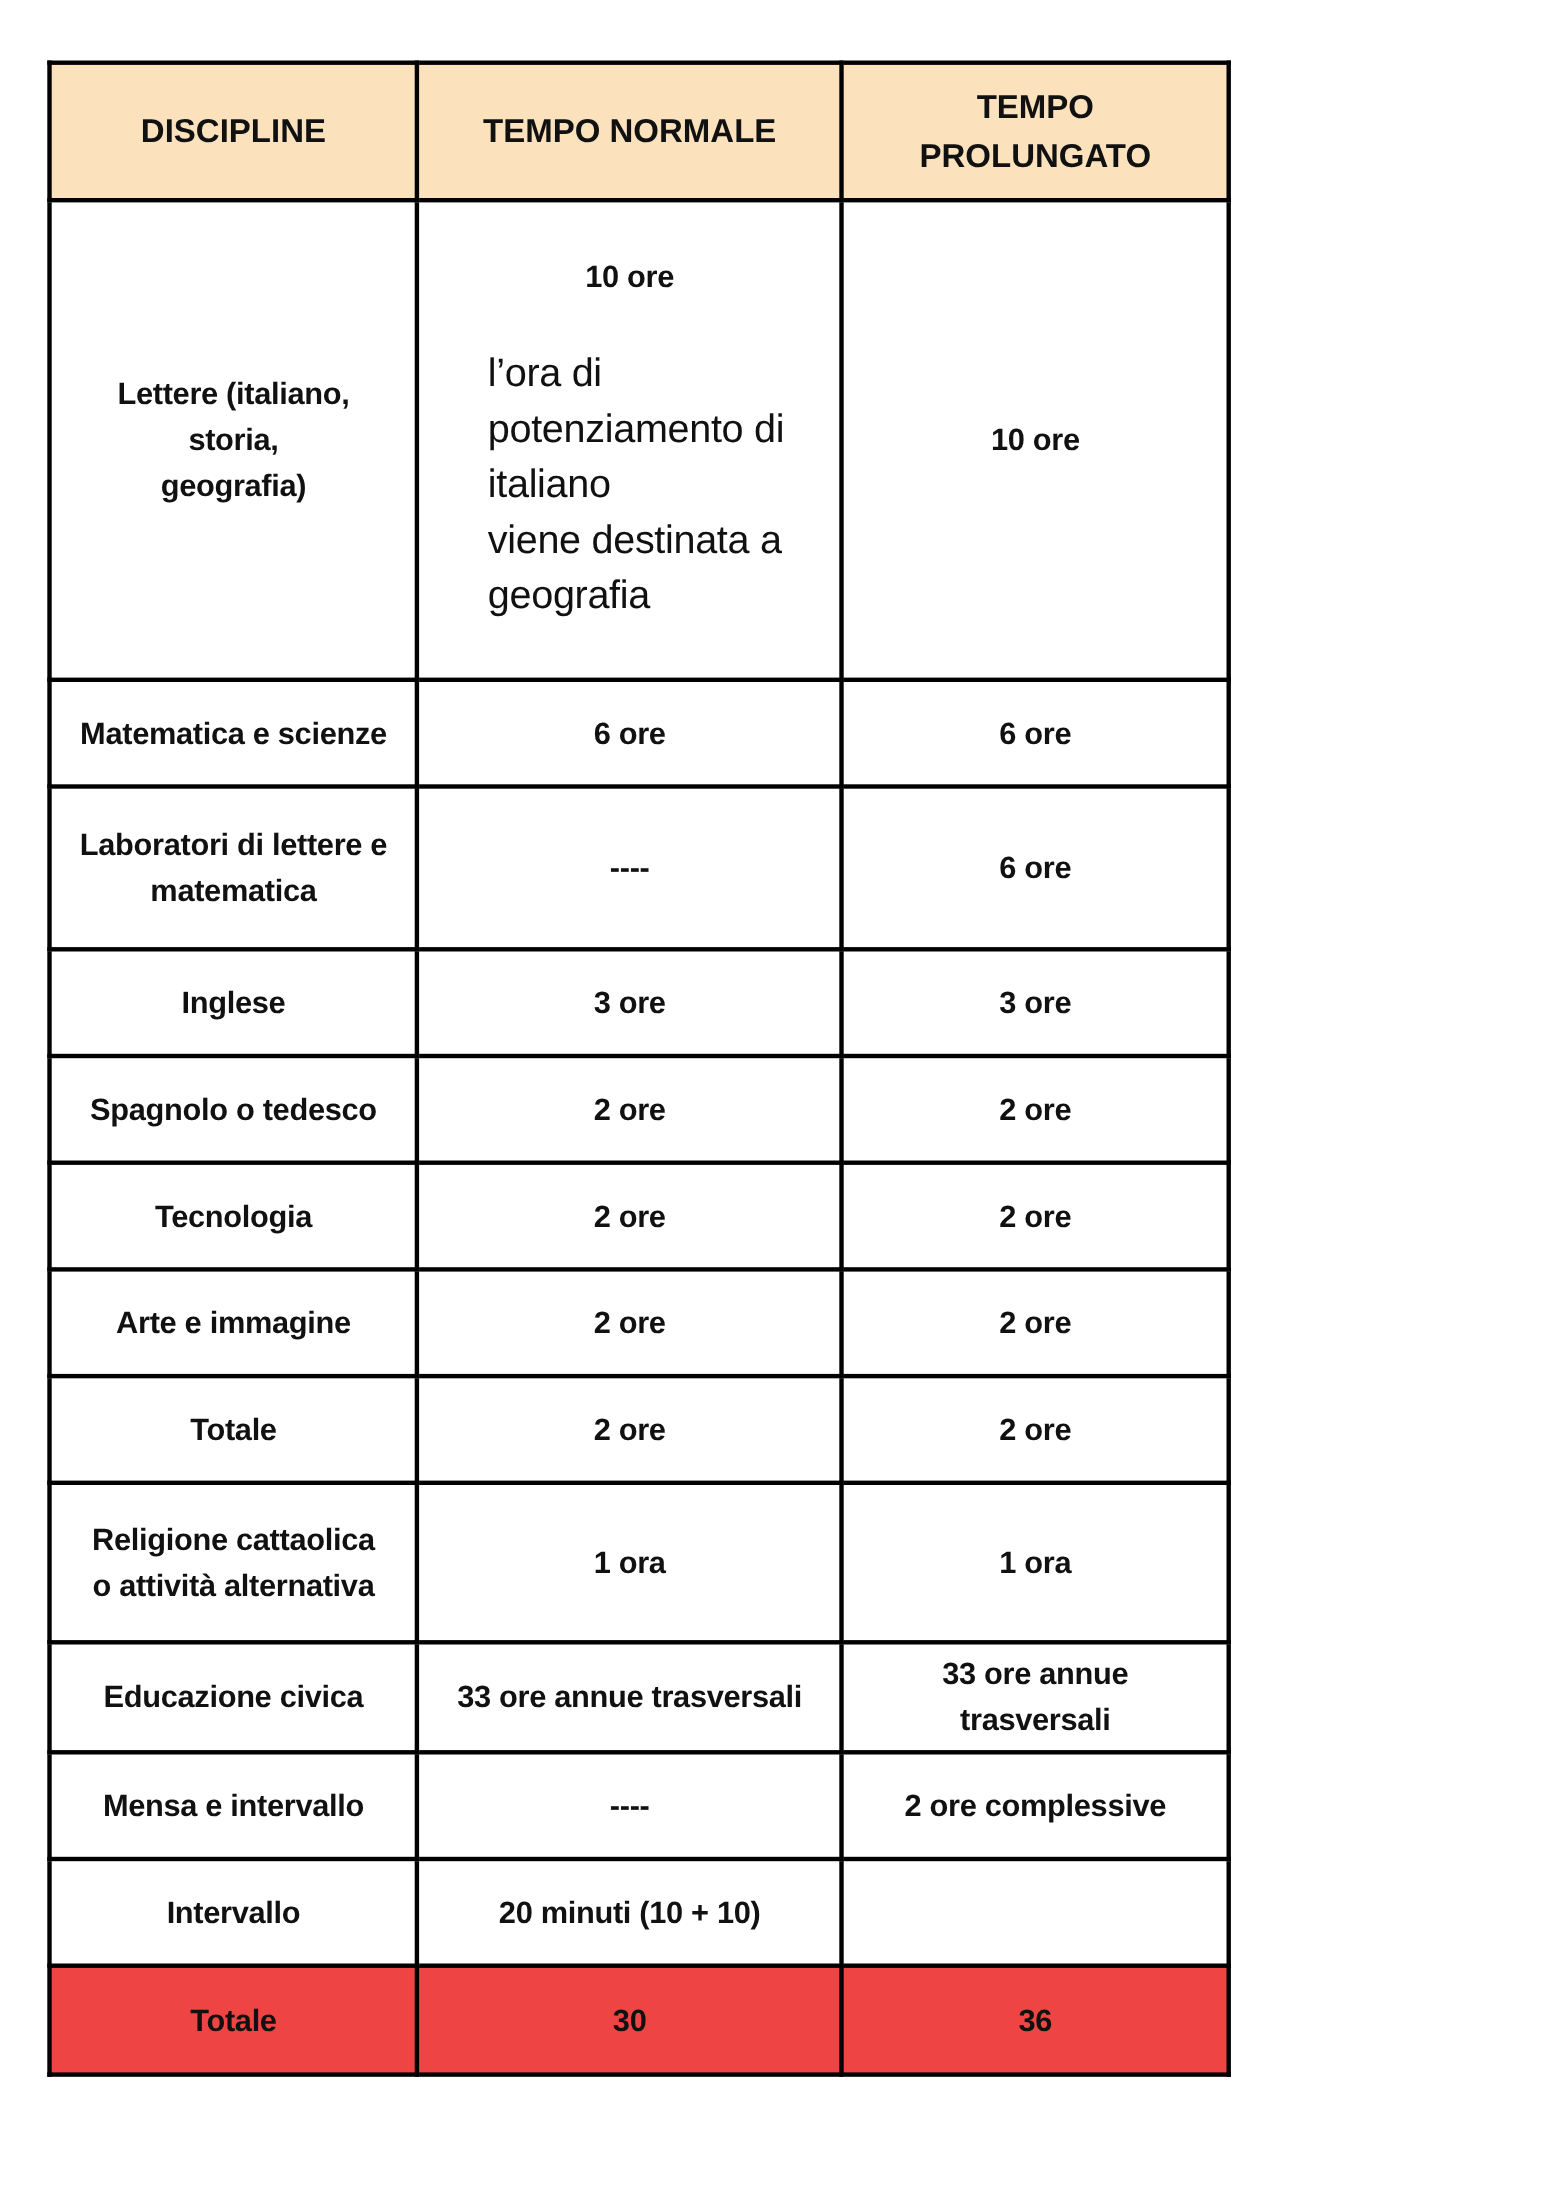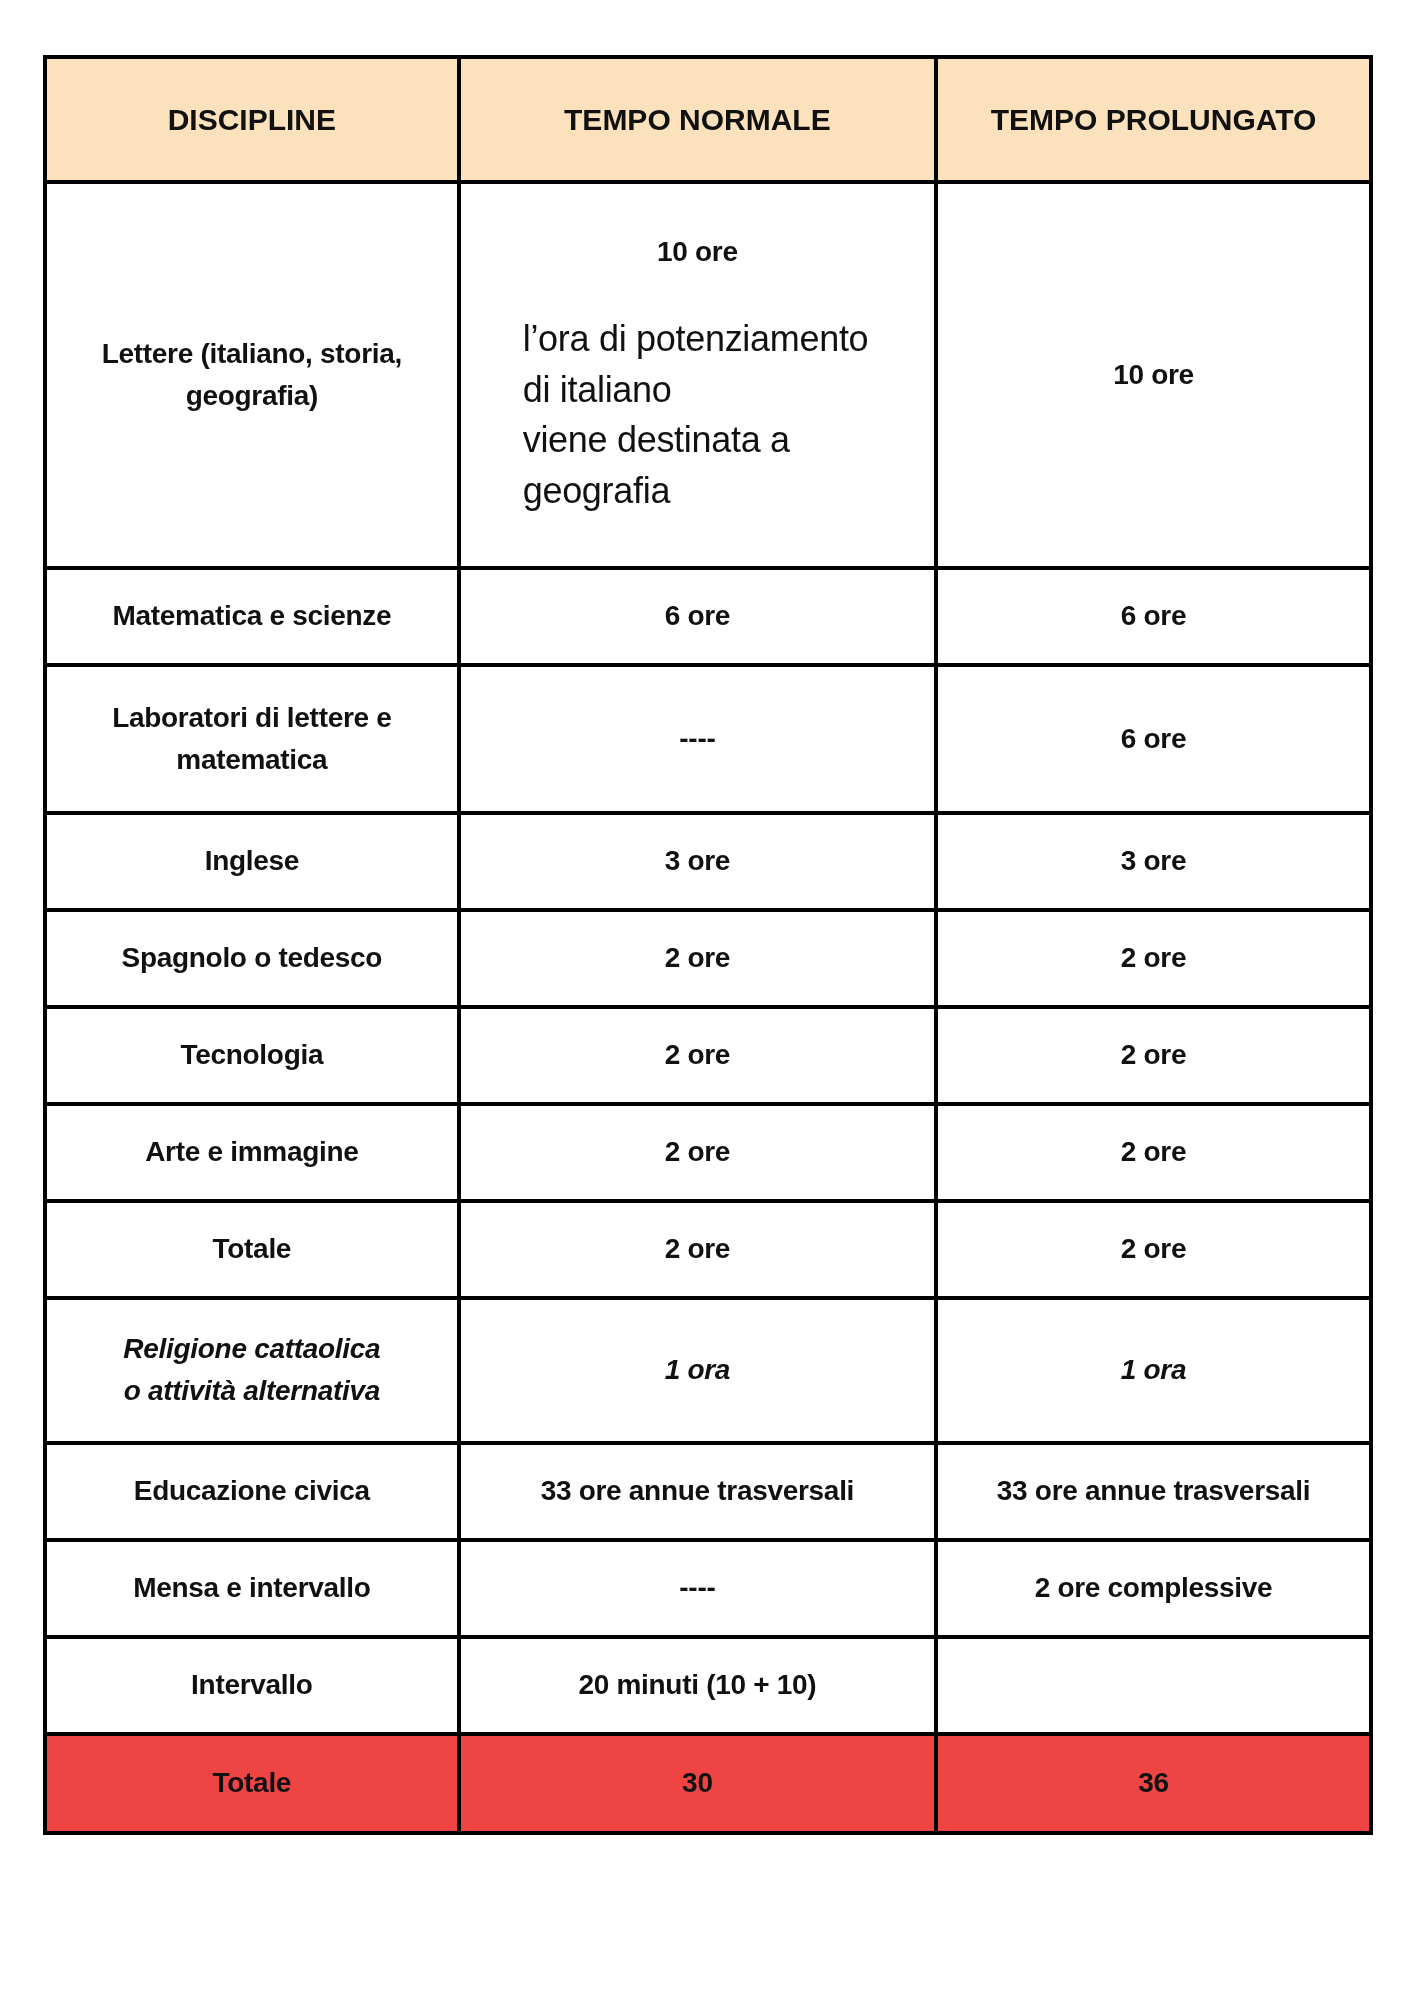--- a/index.html
+++ b/index.html
@@ -13,21 +13,21 @@
     position: relative;
     width: 1414px;
     height: 2000px;
     background: #ffffff;
     overflow: hidden;
   }
   table.schedule {
     position: absolute;
     left: 43px;
     top: 55px;
-    width: 1330px;
+    width: 1076px;
     border-collapse: collapse;
     table-layout: fixed;
   }
   col.c1 { width: 31.2%; }
   col.c2 { width: 36.0%; }
   col.c3 { width: 32.8%; }
 
   th, td {
     border: 4px solid #000000;
     text-align: center;
@@ -42,21 +42,21 @@
   }
   tr.header-row { height: 125px; }
   tr.header-row th {
     background: #fbe2bd;
     font-size: 30px;
     letter-spacing: 0;
   }
   tr.row      { height: 97px;  }
   tr.h-xl     { height: 175px; }
   tr.h-lab    { height: 148px; }
-  tr.h-rel    { height: 145px; font-style: italic; }
+  tr.h-rel    { height: 145px; }
   tr.total-row{ height: 99px;  }
   tr.total-row td { background: #ef4444; }
 
   td.with-note { padding: 8px 10px; }
   .cell-main {
     font-weight: bold;
     font-size: 28px;
     text-align: center;
     line-height: 1.3;
   }

